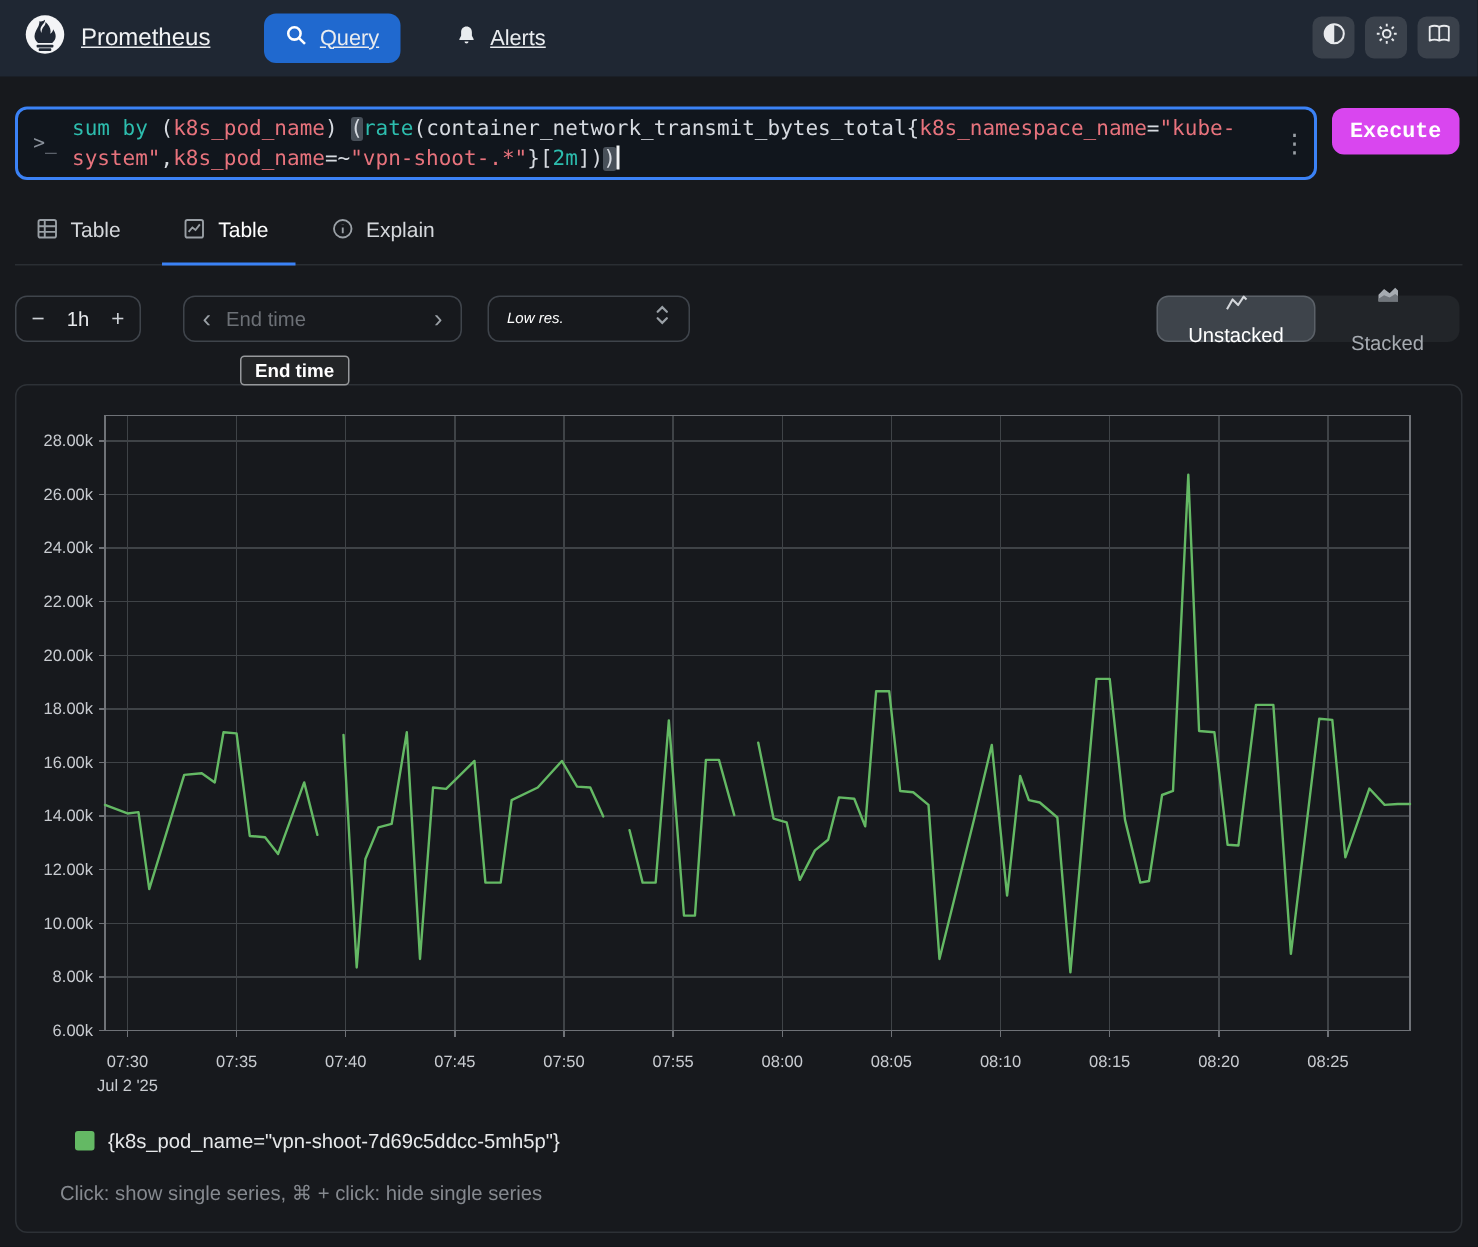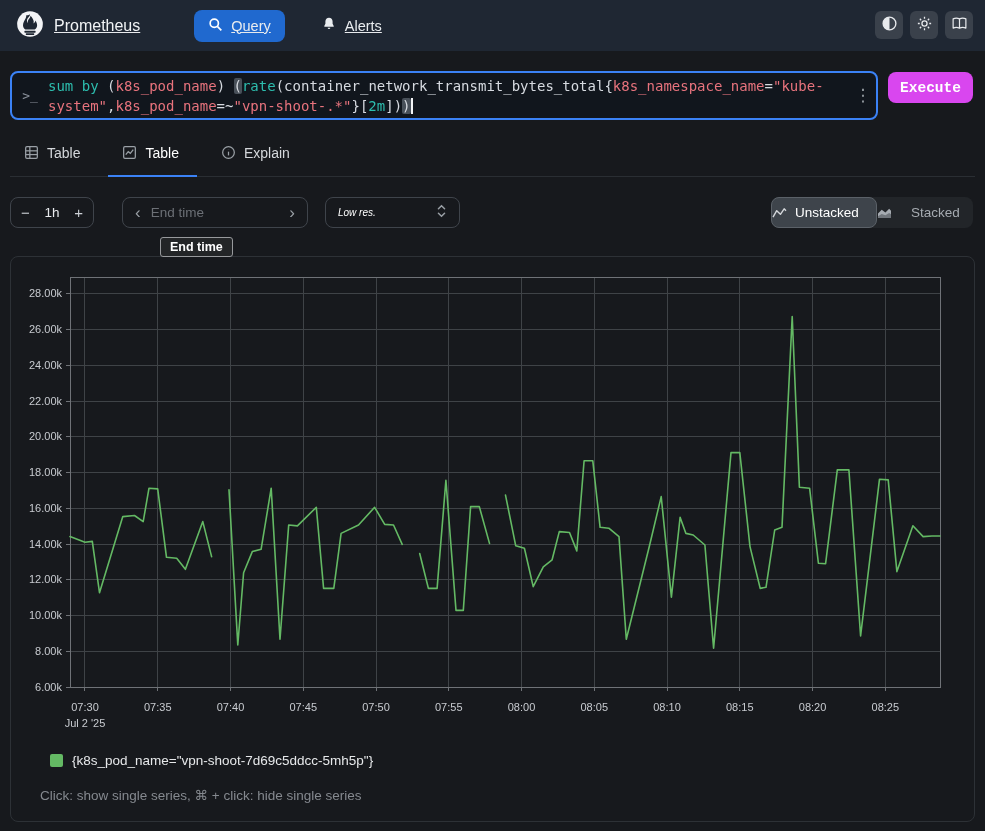--- a/index.html
+++ b/index.html
@@ -4,21 +4,21 @@
 <style>
   html,body{margin:0;padding:0;background:#101214;}
   body{width:985px;height:831px;position:relative;overflow:hidden;
        font-family:"Liberation Sans",sans-serif;color:#e8eaed;background:#17191d;}
   .abs{position:absolute;}
   
   .navbar{left:0;top:0;width:985px;height:51px;background:#1f2733;display:flex;align-items:center;text-decoration:underline;}
   .brand{display:flex;align-items:center;gap:10px;margin-left:16px;cursor:pointer;}
   .logo{width:28px;height:28px;}
   .brand-name{font-size:16px;color:#f1f3f5;}
-  .nav-items{display:flex;align-items:center;margin-left:54px;gap:22px;}
+  .nav-items{display:flex;align-items:center;margin-left:36px;gap:22px;}
   .nav-item{display:flex;align-items:center;gap:8px;font-size:14.5px;color:#e9ecef;
             padding:7px 14px;border-radius:8px;cursor:pointer;}
   .nav-item.active{background:#2069cf;}
   .nav-right{position:absolute;right:12px;top:11px;display:flex;gap:7px;}
   .icon-btn{width:28px;height:28px;background:#3a414b;border-radius:6px;display:flex;
             align-items:center;justify-content:center;color:#e8eaed;cursor:pointer;font-size:16px;}
   
   .query-box{left:10px;top:71px;width:868px;height:49px;background:#11161d;
              border:2px solid #3b82f6;border-radius:8px;box-sizing:border-box;display:flex;}
   .prompt{width:36px;display:flex;align-items:center;justify-content:center;
@@ -48,21 +48,21 @@
   .range-ctl{left:10px;top:197px;width:84px;justify-content:space-between;padding:0 10px;}
   .range-btn{color:#cdd1d6;font-size:15px;cursor:pointer;line-height:1;}
   .range-val{color:#e8eaed;font-size:13.5px;}
   .time-ctl{left:122px;top:197px;width:186px;justify-content:space-between;padding:0 12px;}
   .chev{color:#9aa0a6;font-size:17px;cursor:pointer;line-height:1;}
   .time-placeholder{color:#6c7076;font-size:13.5px;flex:1;margin-left:10px;}
   .res-ctl{left:325px;top:197px;width:135px;justify-content:space-between;padding:0 12px;cursor:pointer;}
   .res-val{color:#ffffff;font-size:10px;font-style:italic;}
   .stack-toggle{left:771px;top:197px;width:202px;height:31px;background:#222529;border-radius:8px;
                 display:flex;align-items:center;}
-  .seg{display:flex;align-items:center;gap:8px;font-size:13.5px;justify-content:flex-start;cursor:pointer;}
+  .seg{display:flex;align-items:center;gap:8px;font-size:13.5px;justify-content:center;cursor:pointer;flex-direction:column;}
   .seg-active{width:106px;height:31px;box-sizing:border-box;background:#3e444b;border:1px solid #5b6168;
               border-radius:8px;color:#fff;}
   .seg-inactive{flex:1;color:#a6abb1;gap:19px;}
   .seg .sicon{display:flex;color:#b9bec4;}
   
   .tooltip{left:160px;top:237px;background:#232527;border:1px solid #97999c;border-radius:3px;
            padding:2px 9px;font-size:12.5px;font-weight:700;color:#fff;z-index:5;}
   
   .panel{left:10px;top:256px;width:965px;height:566px;border:1px solid #2d3136;border-radius:8px;
          box-sizing:border-box;}

